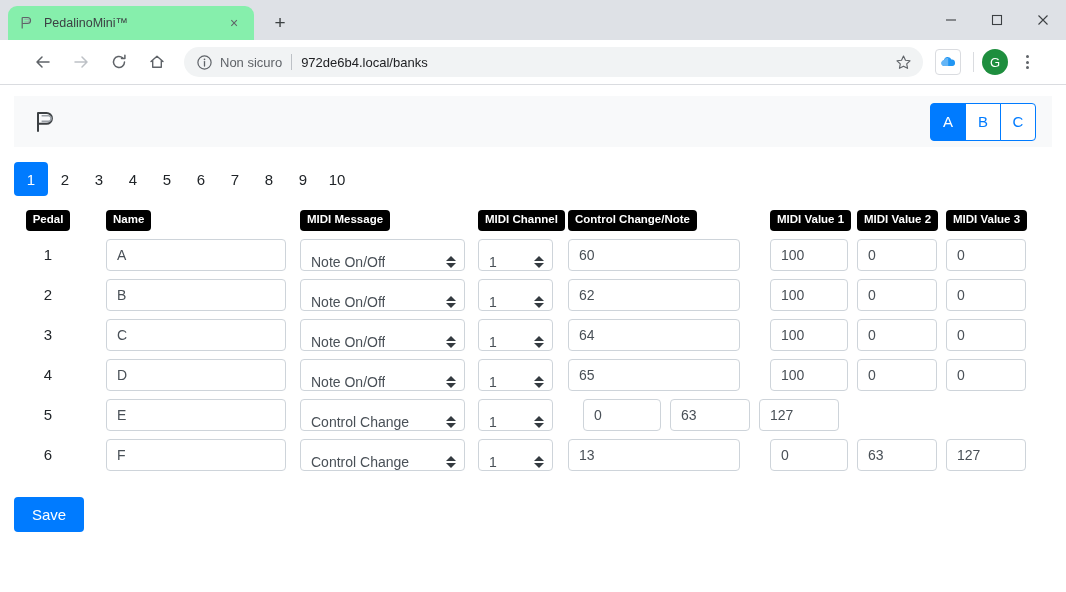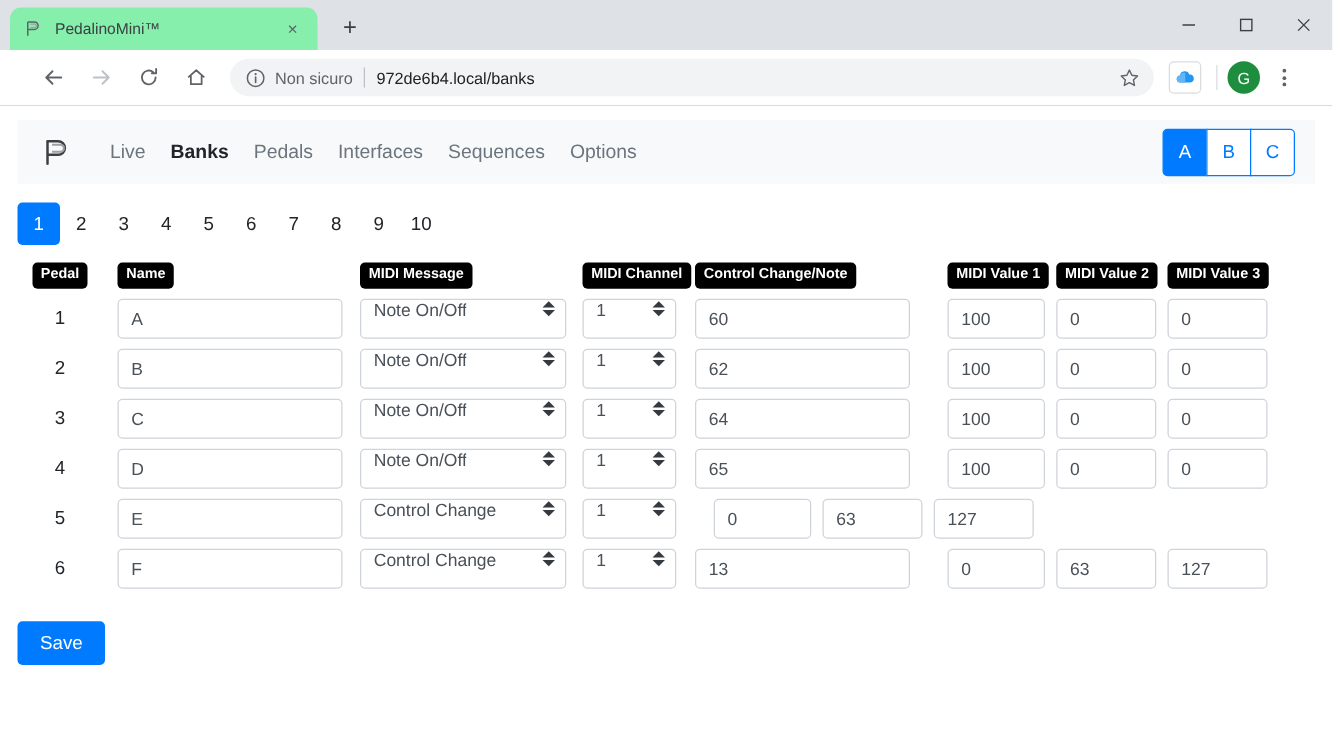--- a/index.html
+++ b/index.html
@@ -244,21 +244,21 @@
     font-weight: bold;
     border-radius: 4px;
     padding: 4px 7px 5px 7px;
     display: inline-block;
     white-space: nowrap;
     line-height: 1;
   }
 
   
   .c-pedal  { width: 68px;  flex: 0 0 68px;  text-align: center; }
-  .c-name   { width: 180px; flex: 0 0 180px; margin-left: 12px; }
+  .c-name   { width: 180px; flex: 0 0 180px; margin-left: 24px; }
   .c-msg    { width: 165px; flex: 0 0 165px; margin-left: 14px; }
   .c-chan   { width: 75px;  flex: 0 0 75px;  margin-left: 13px; }
   .c-cc     { width: 172px; flex: 0 0 172px; margin-left: 15px; }
   .c-v1     { width: 78px;  flex: 0 0 78px;  margin-left: 30px; }
   .c-v2     { width: 80px;  flex: 0 0 80px;  margin-left: 9px; }
   .c-v3     { width: 80px;  flex: 0 0 80px;  margin-left: 9px; }
 
   .hdr-cell { display: flex; }
   .hdr-row .c-pedal  { justify-content: center; }
   .hdr-row .c-name   { justify-content: flex-start; }
@@ -295,21 +295,21 @@
   .sel {
     width: 100%;
     height: 32px;
     border: 1px solid #ced4da;
     border-radius: 4px;
     background: #fff;
     font-size: 14px;
     color: #495057;
     padding: 0 8px 0 10px;
     display: flex;
-    align-items: flex-start;
+    align-items: flex-end;
     justify-content: space-between;
     cursor: pointer;
     position: relative;
   }
   .sel-val { white-space: nowrap; overflow: hidden; }
   .sel-arrows {
     width: 10px; height: 15px;
     display: flex; flex-direction: column;
     align-items: center; justify-content: center;
     gap: 2px;
@@ -431,28 +431,20 @@
 
   
   <div class="navbar">
     <span class="brand">
       <svg width="26" height="26" viewBox="0 0 26 26">
         <path d="M6 4 L6 22" stroke="#3c4043" stroke-width="2" fill="none" stroke-linecap="round"></path>
         <path d="M6 4 L14.5 4 A5.4 5.4 0 0 1 14.5 14.8 L6 14.8" stroke="#3c4043" stroke-width="2" fill="none" stroke-linejoin="round"></path>
         <path d="M9.6 6.8 L17 6.8 A2.9 2.9 0 0 1 17 12.4 L9.6 12.4" stroke="#9aa0a6" stroke-width="1.6" fill="none" stroke-linejoin="round"></path>
       </svg>
     </span>
-    <div class="nav-links">
-      <span class="nav-link">Live</span>
-      <span class="nav-link active">Banks</span>
-      <span class="nav-link">Pedals</span>
-      <span class="nav-link">Interfaces</span>
-      <span class="nav-link">Sequences</span>
-      <span class="nav-link">Options</span>
-    </div>
     <div class="abc-group">
       <div class="abc-btn active">A</div>
       <div class="abc-btn">B</div>
       <div class="abc-btn">C</div>
     </div>
   </div>
 
   
   <div class="bank-pager">
     <div class="bank-btn active">1</div>

